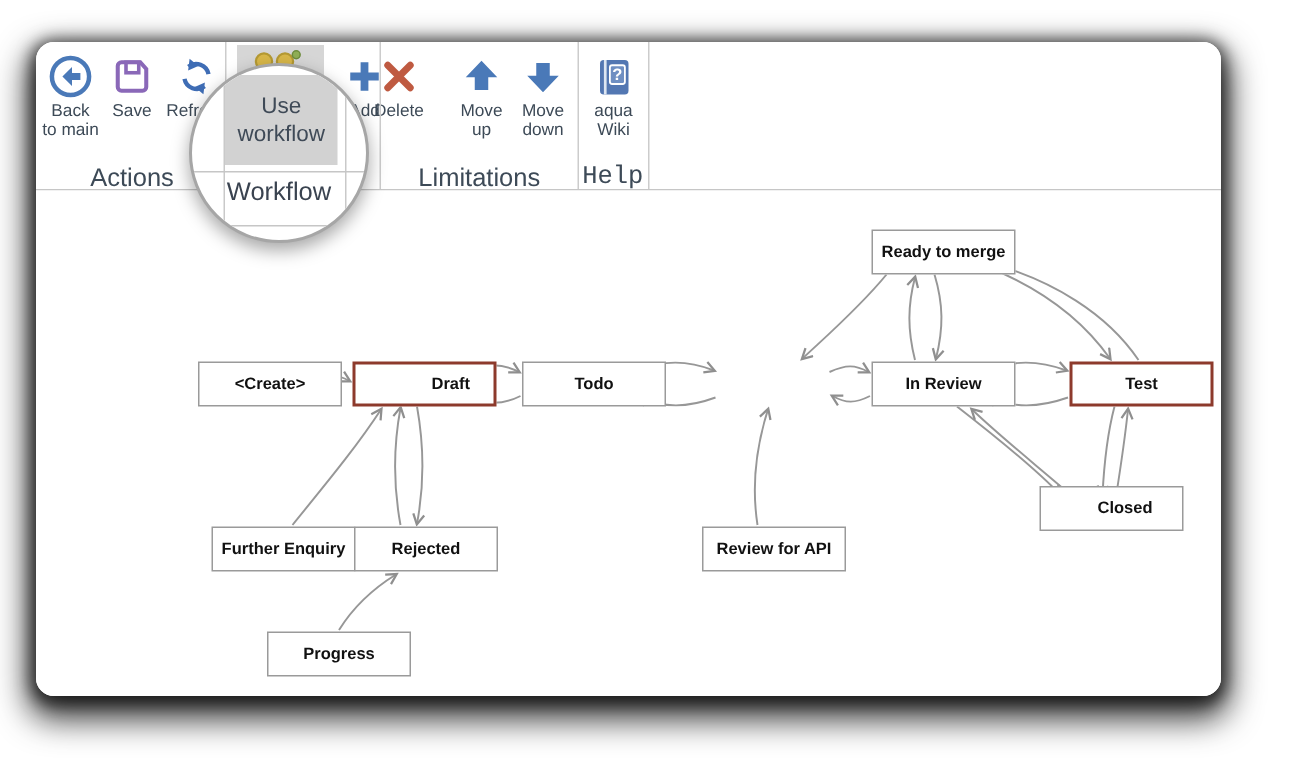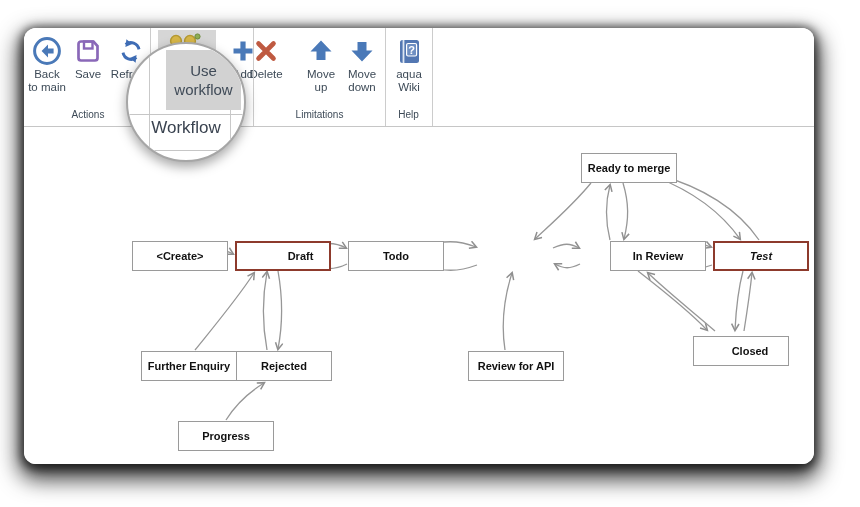--- a/index.html
+++ b/index.html
@@ -14,35 +14,35 @@
     box-shadow:0 10px 22px 5px rgba(5,5,5,0.8), 0 2px 10px 3px rgba(0,0,0,0.6);
     overflow:visible;
   }
   .window-clip{position:absolute;inset:0;border-radius:12px;overflow:hidden;}
   
   .toolbar{position:absolute;left:0;top:0;width:790px;height:99px;background:#ffffff;}
   .toolbar-border{position:absolute;left:0;top:98px;width:790px;height:1px;background:#c6c6c6;}
   .tseparator{position:absolute;top:0;width:1px;height:98px;background:#cccccc;}
   .tbutton{position:absolute;top:8px;text-align:center;color:#3d4a57;font-size:11.5px;line-height:13px;cursor:default;}
   .tbutton .ticon{display:block;margin:0 auto 2px auto;}
-  .group-label{position:absolute;top:81px;text-align:center;color:#3d4a57;font-size:10px;}
+  .group-label{position:absolute;top:81px;text-align:center;color:#3d4a57;font-size:17px;}
   
   .orig-use-btn{position:absolute;left:134px;top:2px;width:58px;height:44px;background:#d6d6d6;}
   
   .loupe{
     position:absolute;left:102px;top:14px;width:116px;height:116px;border-radius:50%;
     background:#ffffff;border:2px solid #a6a6a6;
     box-shadow:0 5px 12px rgba(0,0,0,0.35);
   }
   .loupe-inner{position:absolute;inset:0;border-radius:50%;overflow:hidden;}
   .loupe-vline{position:absolute;top:0;width:1px;height:106px;background:#c9c9c9;}
   .loupe-btn{
     position:absolute;left:22px;top:6px;width:75px;height:60px;background:#d2d2d2;
     display:flex;flex-direction:column;align-items:center;justify-content:center;
-    color:#3f4a57;font-size:15px;line-height:19px;margin-left:16px;
+    color:#3f4a57;font-size:15px;line-height:19px;
   }
   .loupe-hline{position:absolute;left:0;width:116px;height:1px;background:#c6c6c6;}
   .loupe-group{position:absolute;left:0;top:74px;width:116px;text-align:center;color:#3a4350;font-size:17px;}
   
   .diagram{position:absolute;left:0;top:99px;width:790px;height:337px;background:#ffffff;}
   .edges-svg{position:absolute;left:0;top:0;pointer-events:none;}
   .node{
     position:absolute;width:96px;height:30px;box-sizing:border-box;
     background:#ffffff;border:1px solid #9a9a9a;
     display:flex;align-items:center;justify-content:center;
@@ -128,21 +128,21 @@
       <div>Wiki</div>
     </div>
 
     <div class="tseparator" style="left:126px;"></div>
     <div class="tseparator" style="left:229px;"></div>
     <div class="tseparator" style="left:361px;"></div>
     <div class="tseparator" style="left:408px;"></div>
 
     <div class="group-label" style="left:8px;width:112px;">Actions</div>
     <div class="group-label" style="left:230px;width:131px;">Limitations</div>
-    <div class="group-label" style="left:361px;width:47px;">Help</div>
+    <div class="group-label" style="left:361px;width:47px;font-family:Liberation Mono, monospace;">Help</div>
 
     <div class="orig-use-btn">
       <svg width="58" height="44" viewBox="0 0 58 44">
         <circle cx="18" cy="11" r="5.4" fill="#d9b849" stroke="#b59a33" stroke-width="1.5"></circle>
         <circle cx="32" cy="11" r="5.4" fill="#d9b849" stroke="#b59a33" stroke-width="1.5"></circle>
         <circle cx="39.5" cy="6.5" r="2.6" fill="#8fae56" stroke="#6d8c3c" stroke-width="1"></circle>
       </svg>
     </div>
 
     <div class="toolbar-border"></div>
@@ -179,28 +179,28 @@
         <path d="M614,243 C641,264 666,284 683,302" marker-end="url(#ah)"></path>
         <path d="M691,303 C668,283 645,265 624,245" marker-end="url(#ah)"></path>
         <path d="M719,243 C714,262 712,282 711,302" marker-end="url(#ah)"></path>
         <path d="M720,303 C723,284 726,264 728,245" marker-end="url(#ah)"></path>
       </g>
     </svg>
 
     <div class="node" style="left:108px;top:114px;">&lt;Create&gt;</div>
     <div class="node selected" style="left:211px;top:114px;padding-left:35px;">Draft</div>
     <div class="node" style="left:324px;top:114px;">Todo</div>
-    <div class="node" style="left:557px;top:114px;margin-left:29px;">In Review</div>
-    <div class="node selected" style="left:689px;top:114px;font-style:italic;">Test</div>
+    <div class="node" style="left:557px;top:114px;">In Review</div>
+    <div class="node selected" style="left:689px;top:114px;">Test</div>
     <div class="node" style="left:557px;top:26px;">Ready to merge</div>
     <div class="node" style="left:117px;top:224px;">Further Enquiry</div>
     <div class="node" style="left:212px;top:224px;">Rejected</div>
     <div class="node" style="left:154px;top:294px;">Progress</div>
     <div class="node" style="left:444px;top:224px;">Review for API</div>
-    <div class="node" style="left:669px;top:209px;padding-left:18px;">Closed</div>
+    <div class="node" style="left:669px;top:197px;padding-left:18px;">Closed</div>
   </div>
 
  </div>
 
  <div class="loupe">
    <div class="loupe-inner">
      <div class="loupe-vline" style="left:21px;"></div>
      <div class="loupe-vline" style="left:102px;"></div>
      <div class="loupe-btn">
        <div>Use</div>

